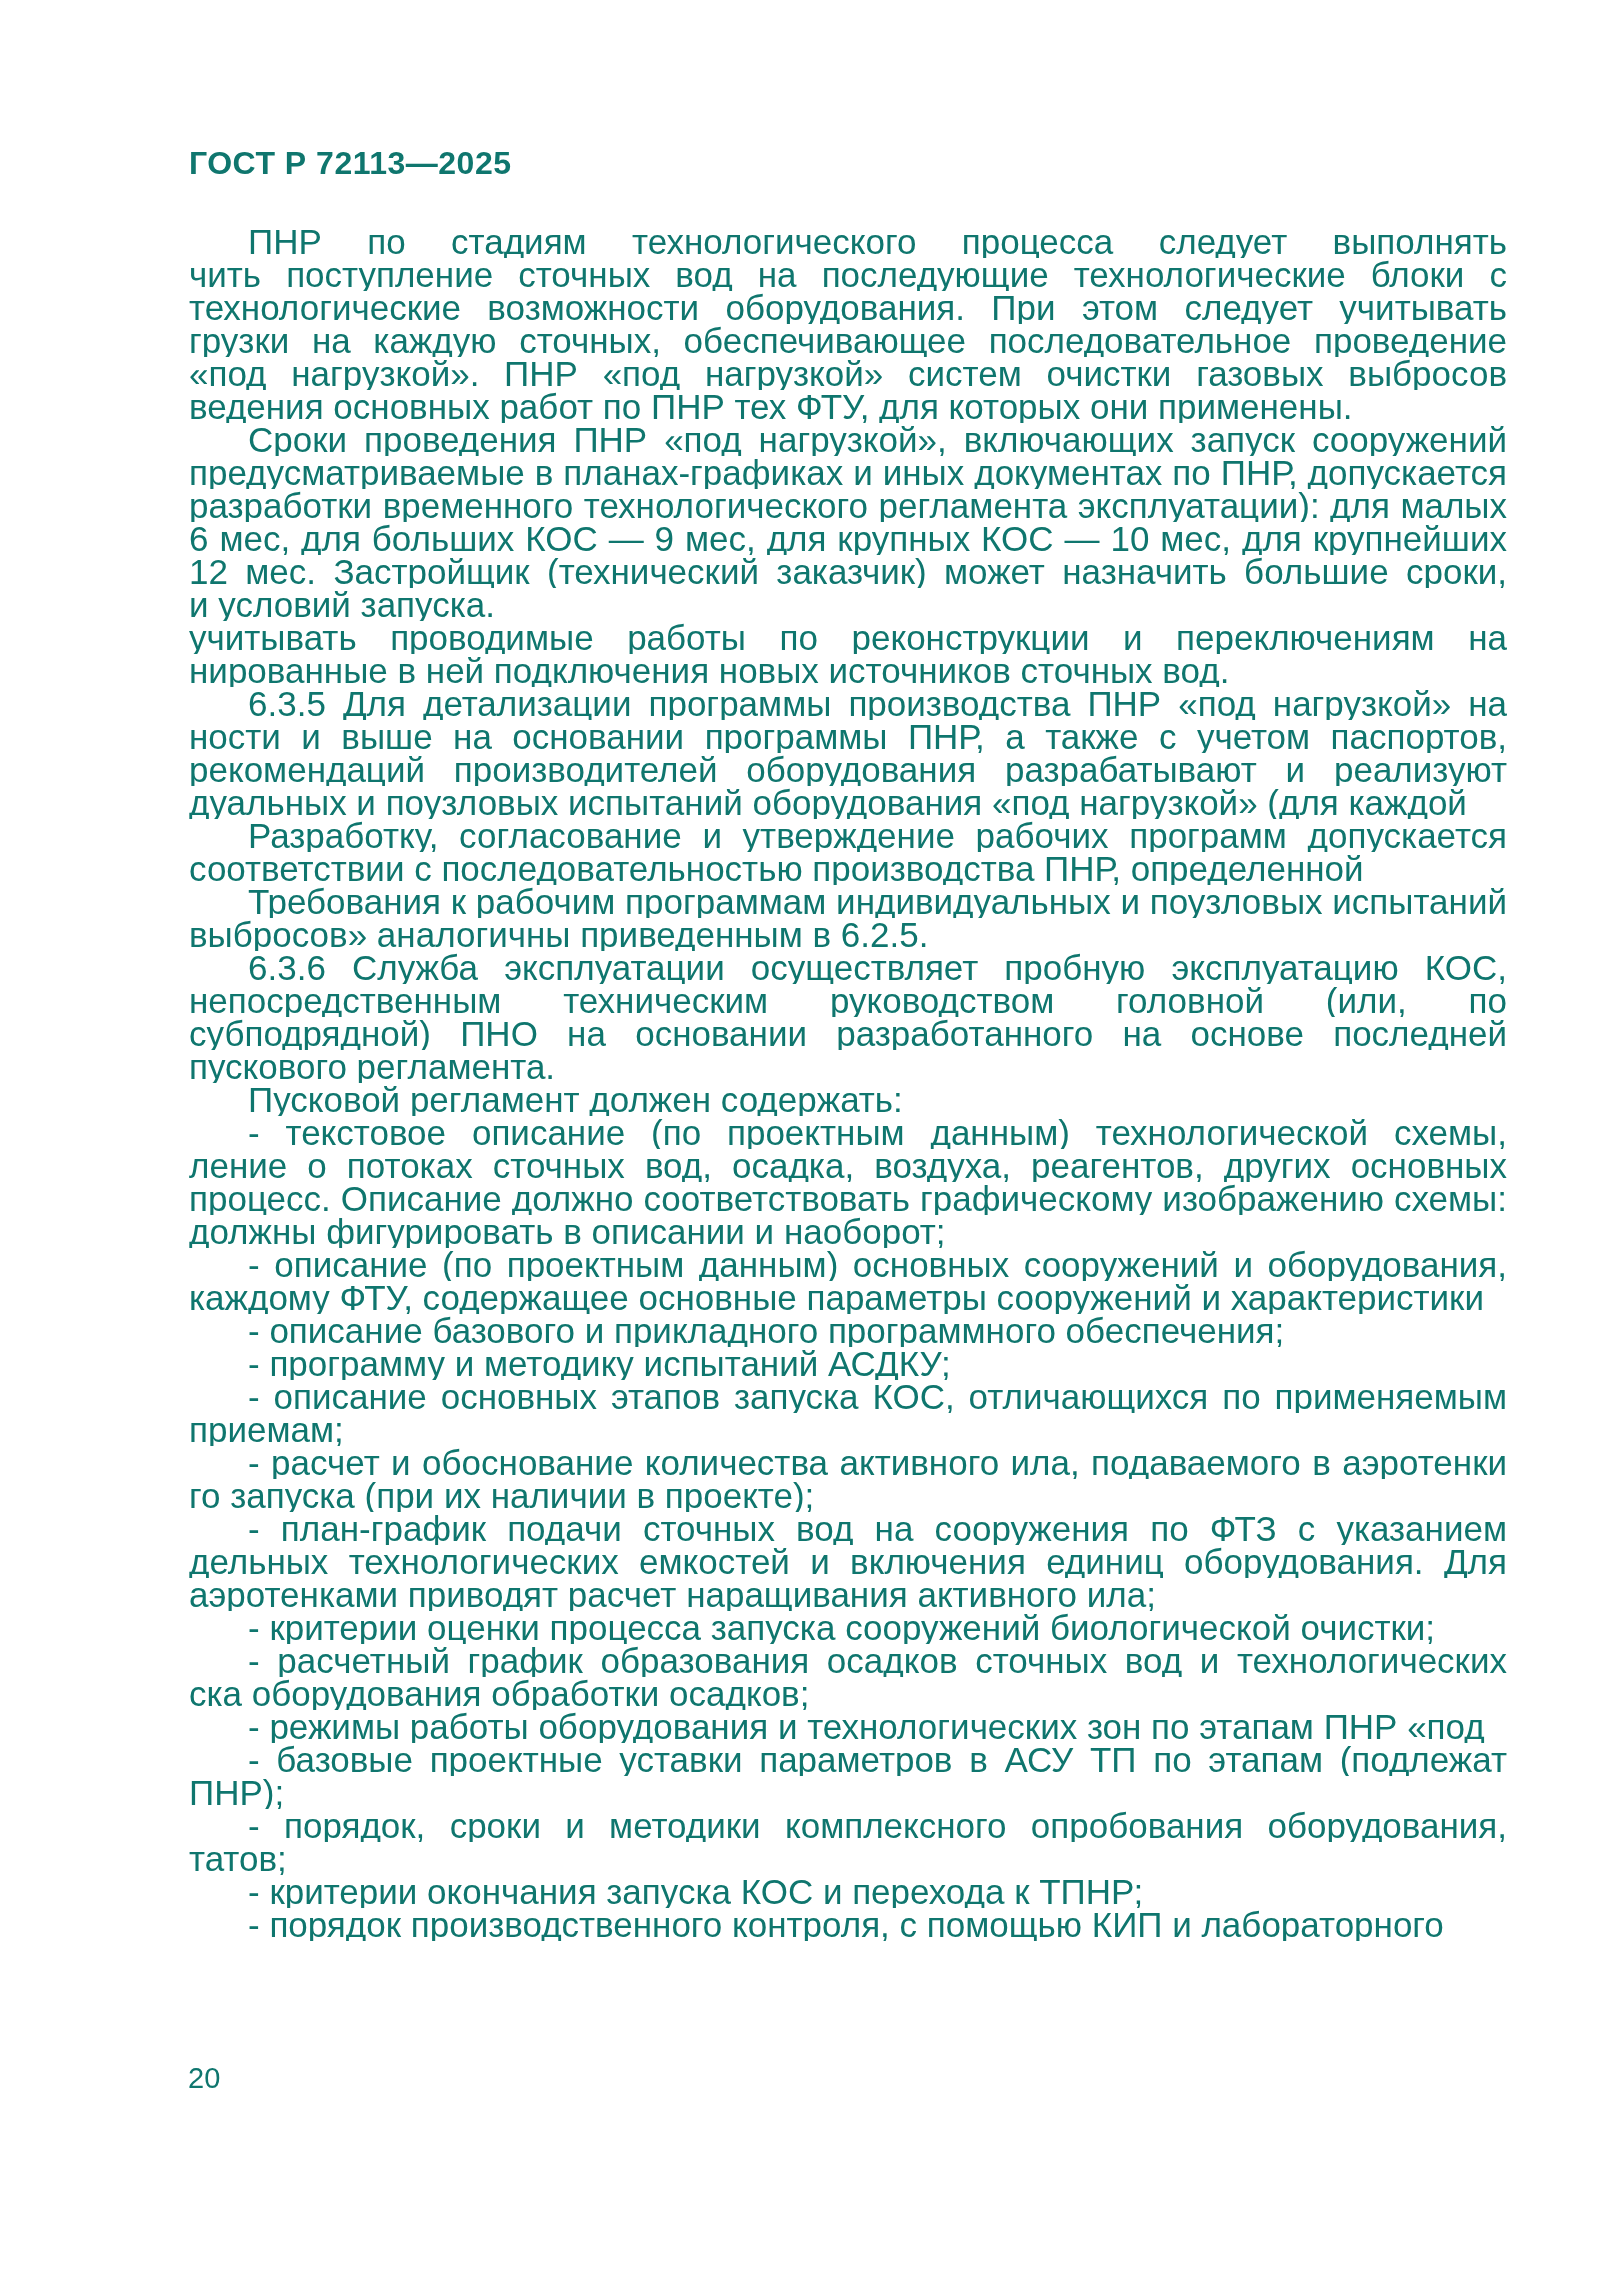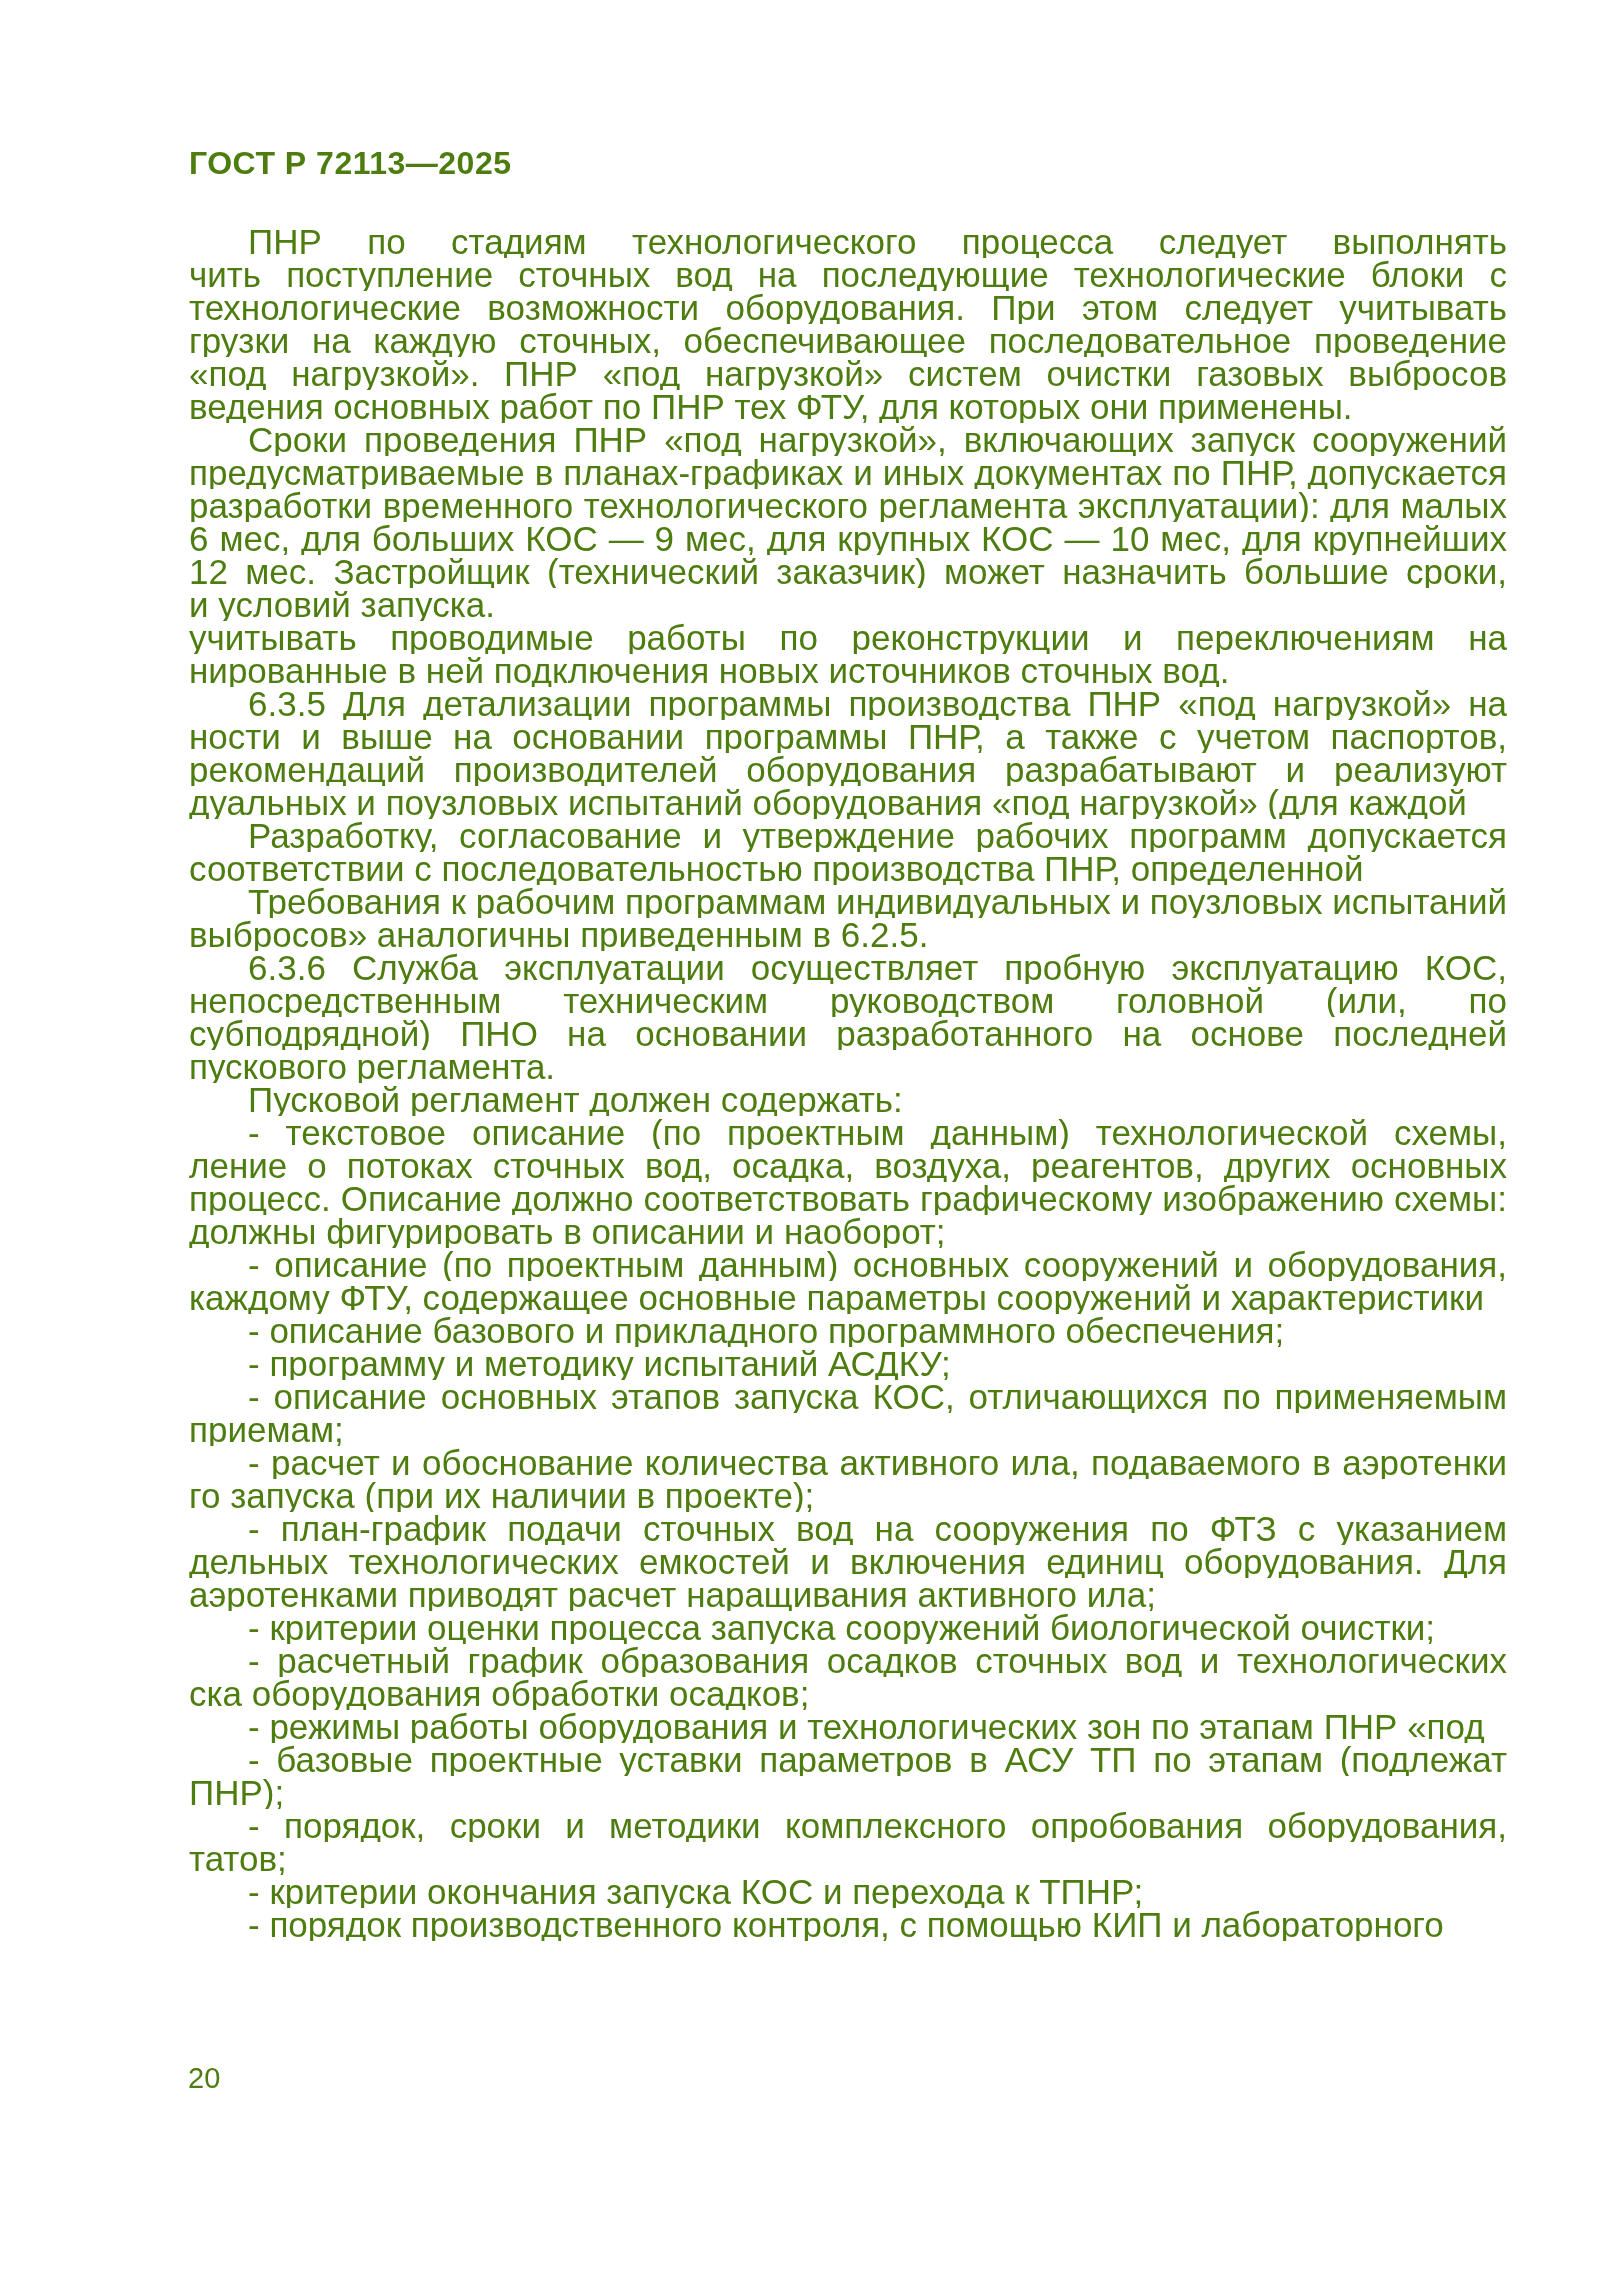--- a/index.html
+++ b/index.html
@@ -5,21 +5,21 @@
   html, body {
     margin: 0;
     padding: 0;
     background: #ffffff;
   }
   .page {
     position: relative;
     width: 1621px;
     height: 2293px;
     background: #ffffff;
-    color: #4d7c0f;
+    color: #0f766e;
     font-family: "Liberation Sans", sans-serif;
     overflow: hidden;
   }
   .doc-header {
     position: absolute;
     left: 189px;
     top: 145px;
     font-size: 32px;
     font-weight: bold;
     letter-spacing: 0.5px;

